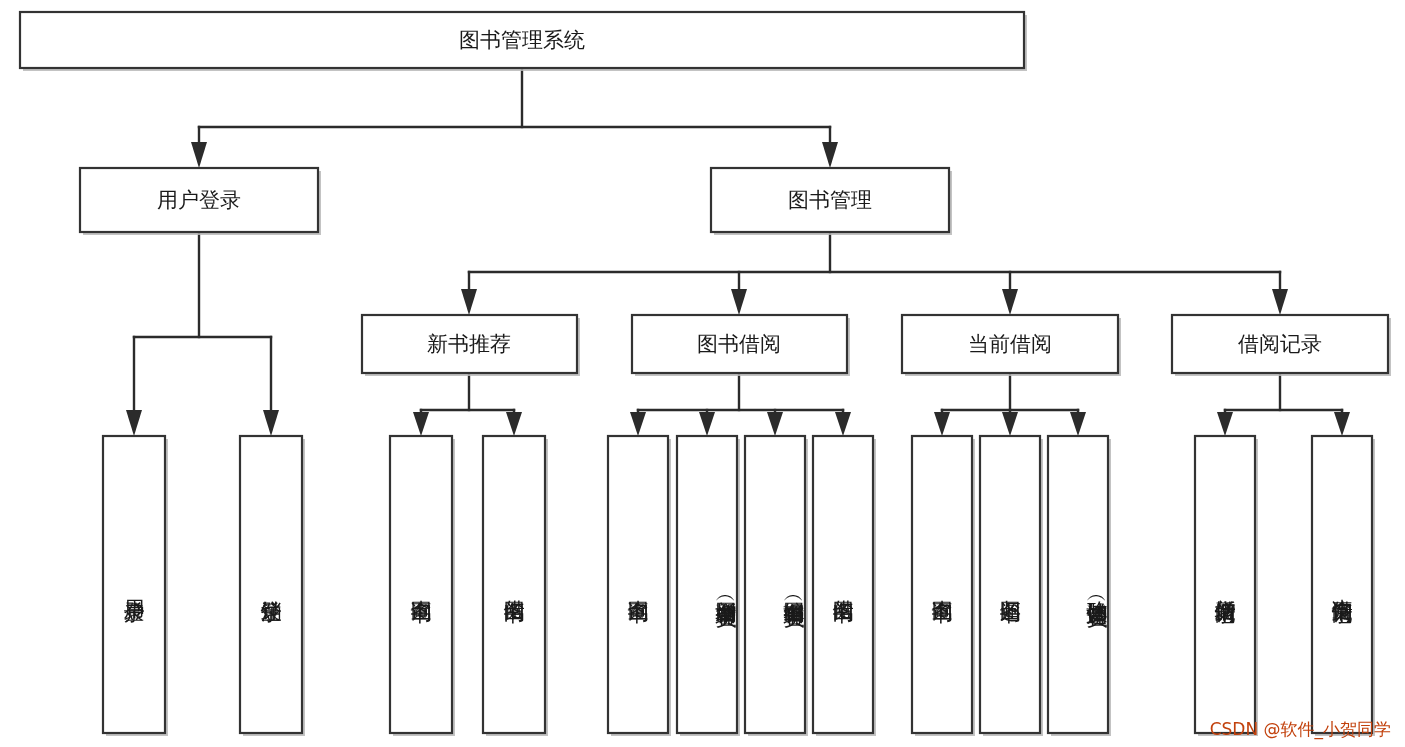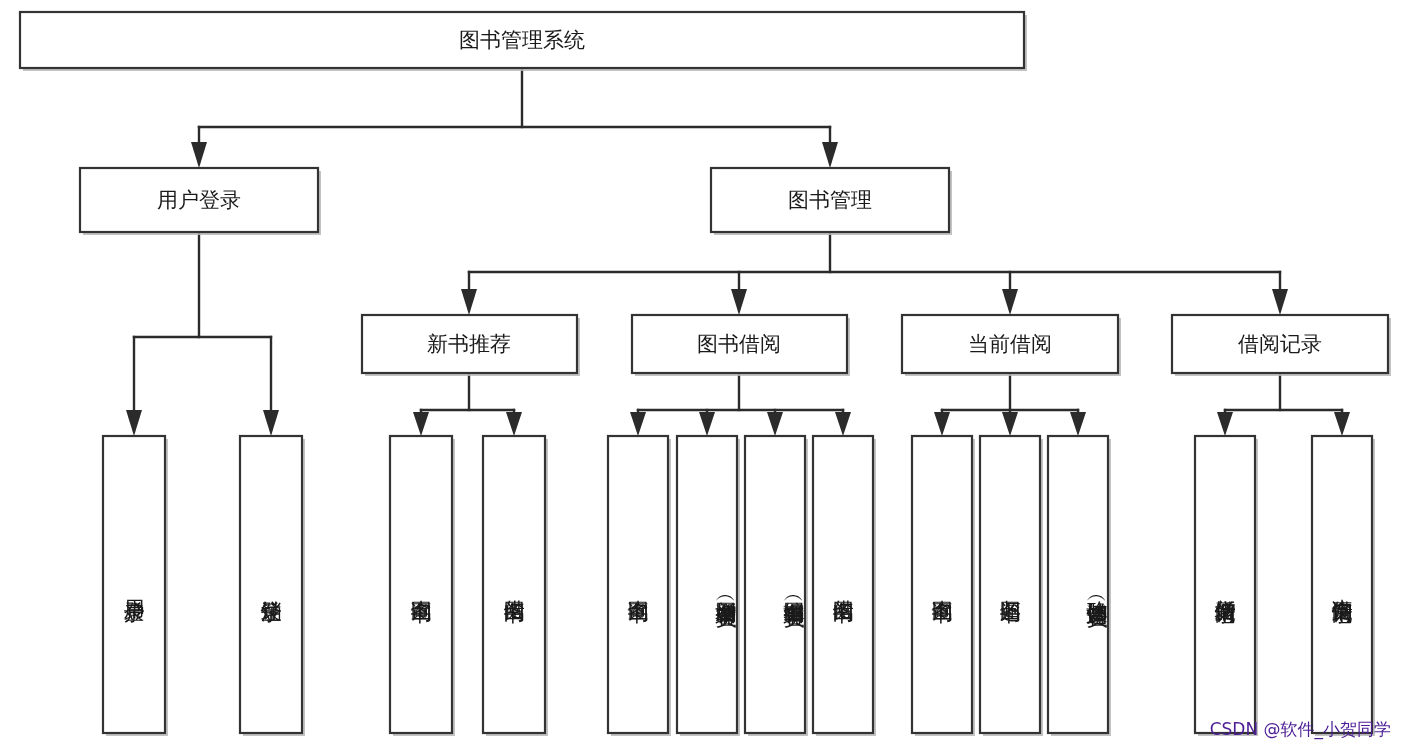--- a/index.html
+++ b/index.html
@@ -65,21 +65,21 @@
     letter-spacing: 1px;
     white-space: nowrap;
     pointer-events: none;
   }
   .watermark {
     position: absolute;
     right: 14px;
     bottom: 6px;
     font-family: "DejaVu Sans", "Liberation Sans", sans-serif;
     font-size: 17px;
-    color: #4c1d95;
+    color: #c2410c;
     white-space: nowrap;
   }
 </style>
 </head>
 <body>
 
 <div id="diagram-root">
 
   <svg class="diagram-canvas" viewBox="0 0 1405 747">
 

